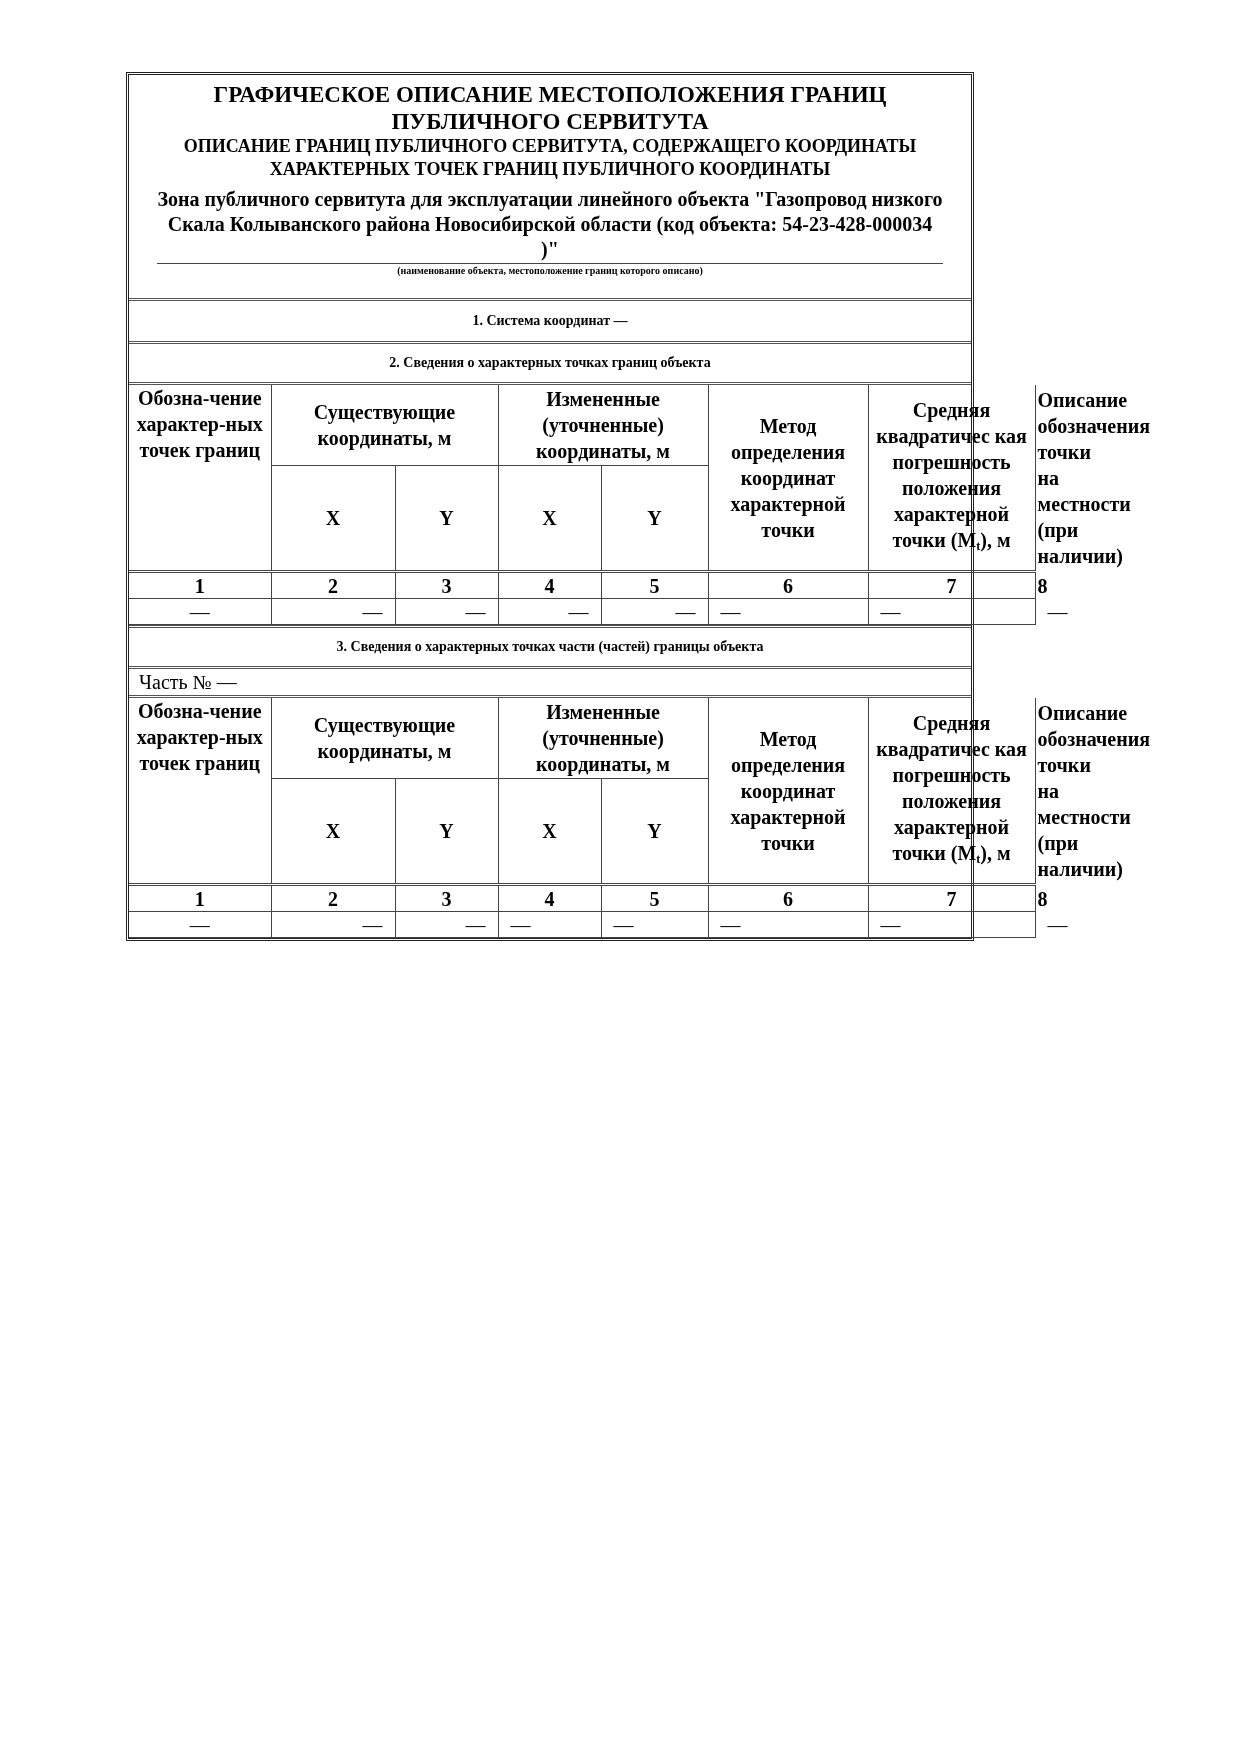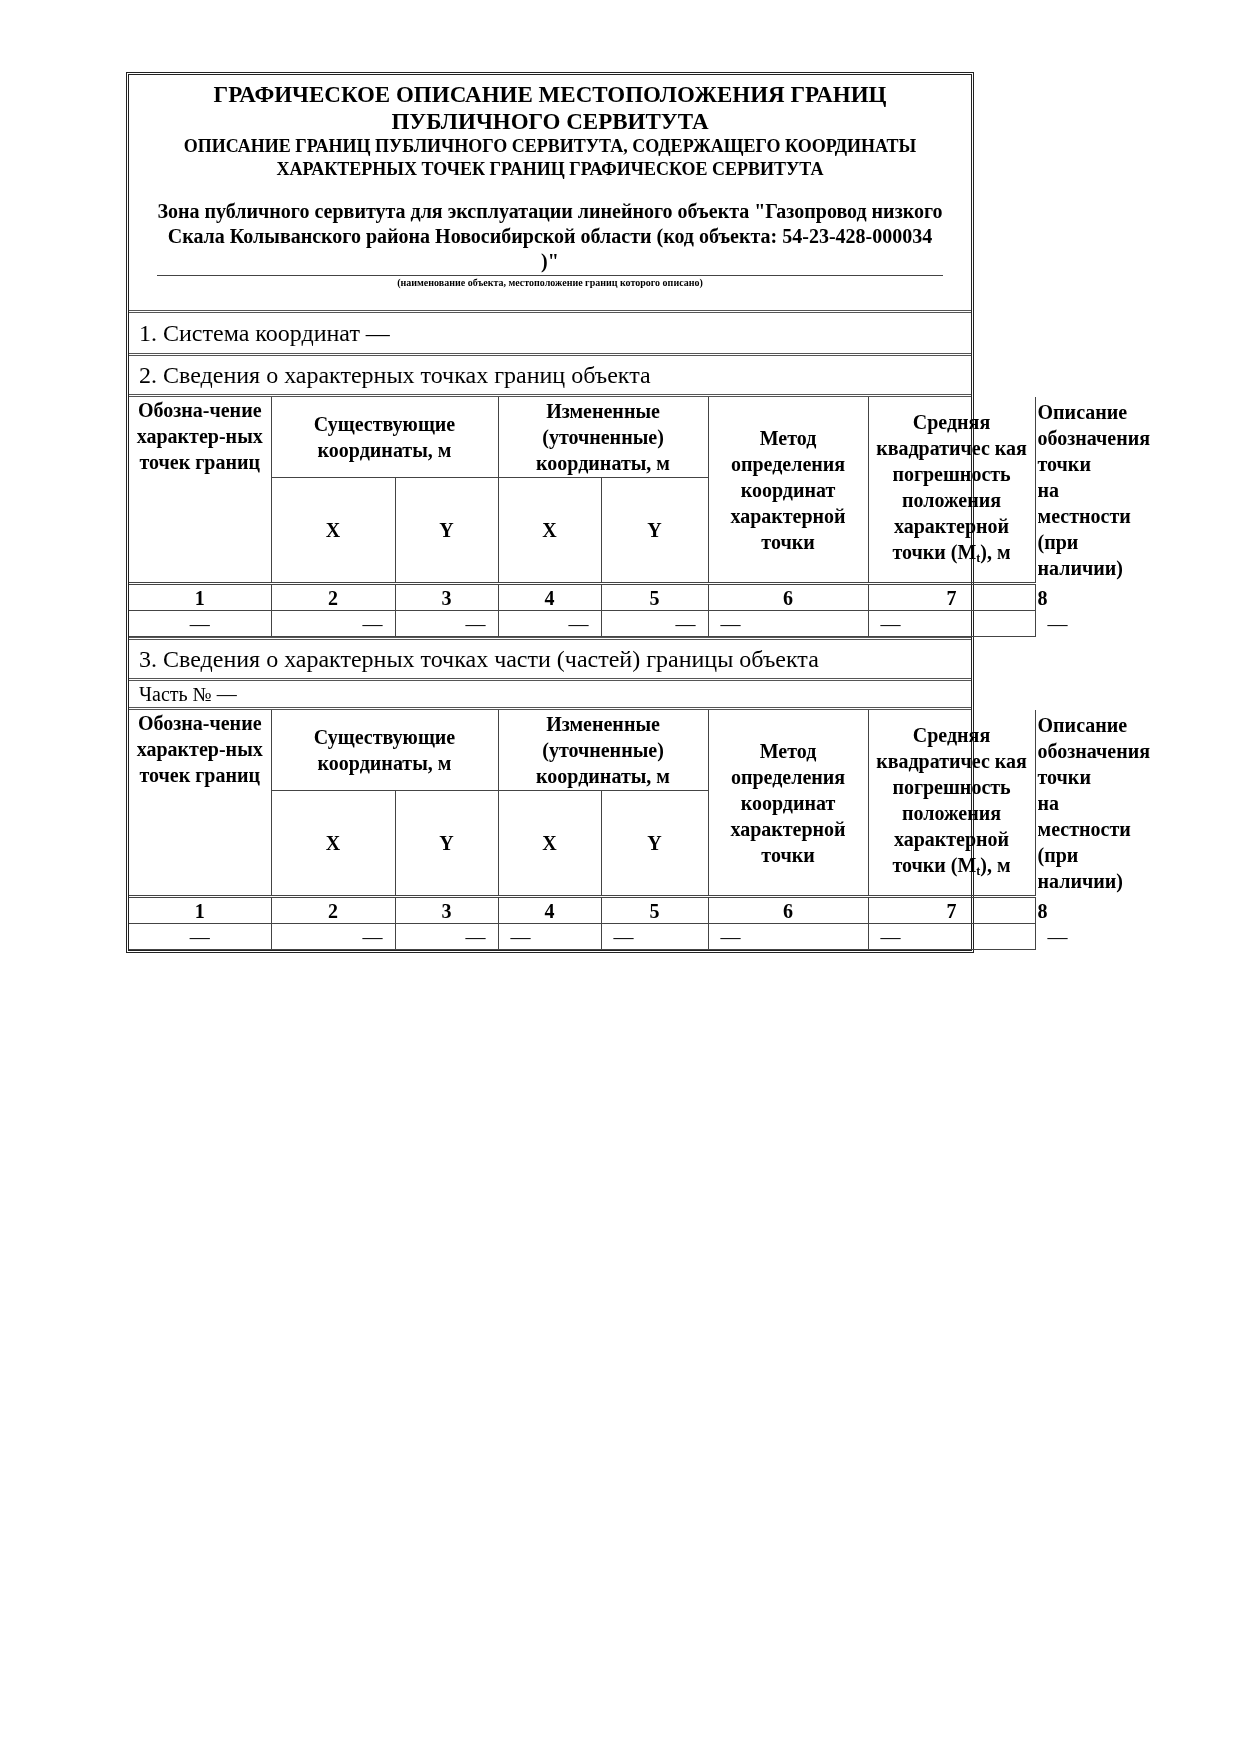--- a/index.html
+++ b/index.html
@@ -7,26 +7,26 @@
   .frame {
     position: absolute; left: 126px; top: 72px; width: 848px;
     border: 3px double #222; box-sizing: border-box;
   }
   .block { border-bottom: 3px double #555; box-sizing: border-box; }
   .block:last-child { border-bottom: none; }
 
   .header { text-align: center; padding: 6px 8px 0 8px; }
   .h1 { font-weight: bold; font-size: 23px; line-height: 27px; }
   .h2 { font-weight: bold; font-size: 18px; line-height: 23px; }
-  .zone { font-weight: bold; font-size: 20px; line-height: 25px; margin-top: 18px; padding: 0 20px; }
+  .zone { font-weight: bold; font-size: 20px; line-height: 25px; margin-top: 6px; padding: 0 20px; }
   .underline { border-top: 1.5px solid #444; margin: 1px 20px 0 20px; }
   .caption { font-weight: bold; font-size: 10px; line-height: 14px; padding-bottom: 20px; }
 
   .section-title { text-align: center; font-weight: bold; font-size: 26px; line-height: 35px; padding: 0 4px; }
-  .row-label { font-weight: normal; font-size: 24px; line-height: 40px; padding: 0 10px; }
+  .row-label { font-weight: bold; font-size: 14px; line-height: 40px; padding: 0 10px; text-align: center; }
   .row-label-sm { font-size: 20px; line-height: 26px; padding: 0 10px; }
 
   table.grid { width: 100%; border-collapse: collapse; table-layout: fixed; }
   table.grid td { border: 1px solid #444; text-align: center; vertical-align: middle; font-weight: bold; font-size: 20px; line-height: 26px; padding: 0 2px; }
   table.grid tr:first-child td { border-top: none; }
   table.grid td:first-child { border-left: none; }
   table.grid td:last-child { border-right: none; }
   table.grid tr.num-row td { border-top: 3px double #444; height: 25px; line-height: 24px; }
   table.grid tr.dash-row td { font-weight: normal; height: 25px; line-height: 24px; }
   table.grid tr.dash-row td.r { text-align: right; padding-right: 12px; }
@@ -36,21 +36,21 @@
 </style>
 </head>
 <body>
 
 <div class="frame">
 
   <div class="block header">
     <div class="h1">ГРАФИЧЕСКОЕ ОПИСАНИЕ МЕСТОПОЛОЖЕНИЯ ГРАНИЦ</div>
     <div class="h1">ПУБЛИЧНОГО СЕРВИТУТА</div>
     <div class="h2">ОПИСАНИЕ ГРАНИЦ ПУБЛИЧНОГО СЕРВИТУТА, СОДЕРЖАЩЕГО КООРДИНАТЫ</div>
-    <div class="h2">ХАРАКТЕРНЫХ ТОЧЕК ГРАНИЦ ГРАФИЧЕСКОЕ СЕРВИТУТА</div>
+    <div class="h2">ХАРАКТЕРНЫХ ТОЧЕК ГРАНИЦ ПУБЛИЧНОГО КООРДИНАТЫ</div>
     <div class="zone">
       <div>Зона публичного сервитута для эксплуатации линейного объекта "Газопровод низкого</div>
       <div>Скала Колыванского района Новосибирской области (код объекта: 54-23-428-000034 )"</div>
     </div>
     <div class="underline"></div>
     <div class="caption">(наименование объекта, местоположение границ которого описано)</div>
   </div>
 
 
   <div class="block row-label">1. Система координат —</div>

